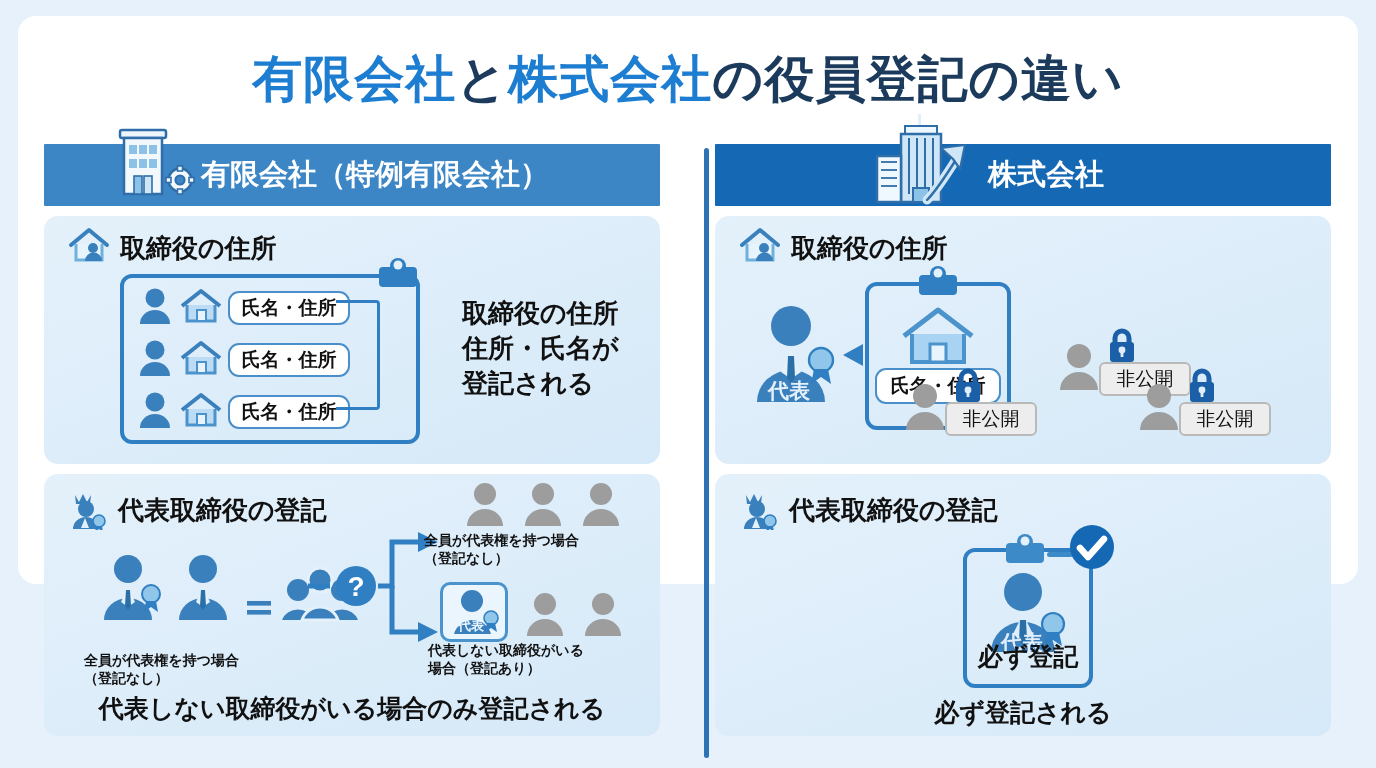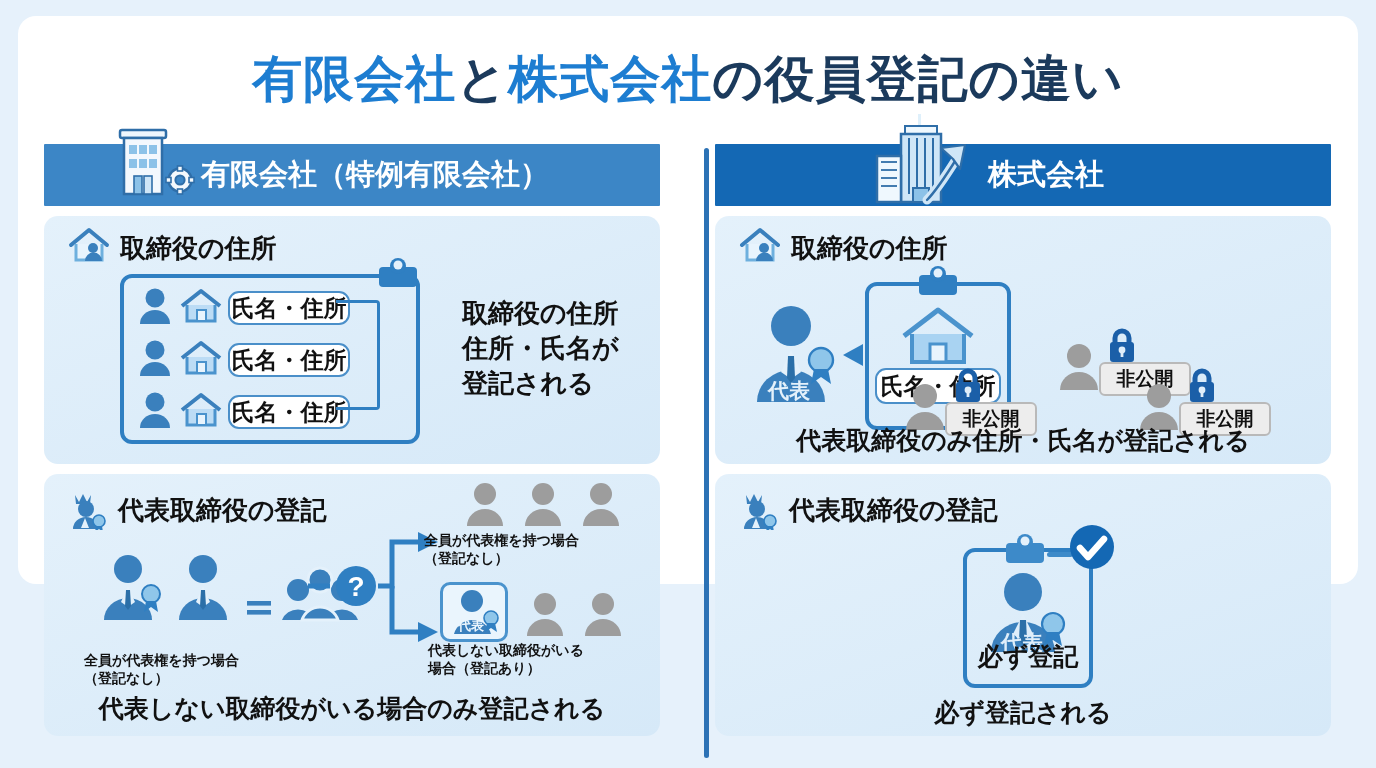--- a/index.html
+++ b/index.html
@@ -90,32 +90,32 @@
     font-weight: bold;
     color: #111;
     white-space: nowrap;
   }
 
   
   .pill {
     background: #fff;
     border: 2.5px solid #4a8fc9;
     border-radius: 11px;
-    font-size: 23px;
+    font-size: 19px;
     font-weight: bold;
     color: #111;
     display: flex; align-items: center; justify-content: center;
     white-space: nowrap;
   }
   .nbox {
     background: #ededed;
     border: 2px solid #b9b9b9;
     border-radius: 6px;
     font-size: 19px;
-    font-weight: bold;
+    font-weight: normal;
     color: #111;
     display: flex; align-items: center; justify-content: center;
     white-space: nowrap;
   }
 
   .cap {
     position: absolute;
     text-align: left;
     font-size: 14px;
     font-weight: bold;
@@ -517,21 +517,20 @@
                   <circle cx="17" cy="24" r="3.4" fill="#dfeefa"></circle>
                   <rect x="15.6" y="25" width="2.8" height="6" fill="#dfeefa"></rect>
                 </svg>
             </span>
             <span class="nbox" style="width:92px; height:34px;">
                 <span>非公開</span>
               </span>
           </span>
         </div>
 
-        <div class="summary" style="top:208px; left:0;">代表取締役のみ住所・氏名が登記される</div>
       </div>
 
       <div class="card" style="height:262px;">
         <div class="card-head" style="top:10px;">
           <span>
             <svg width="44" height="46" viewBox="0 0 44 46">
               <path d="M9 11 l4 7 4-8 4 8 4-7 -1 9 h-14 z" fill="#3a80bd"></path>
               <circle cx="20" cy="25" r="8" fill="#3a80bd"></circle>
               <path d="M7 45 a13 12 0 0 1 26 0 z" fill="#3a80bd"></path>
               <path d="M19 34 l-4 10 h8 z" fill="#e4f1fb"></path>

